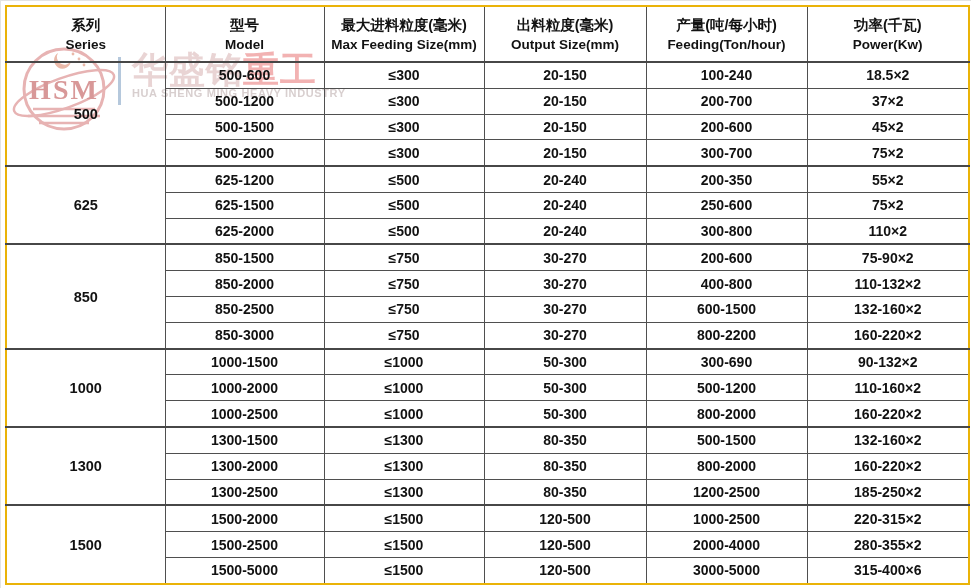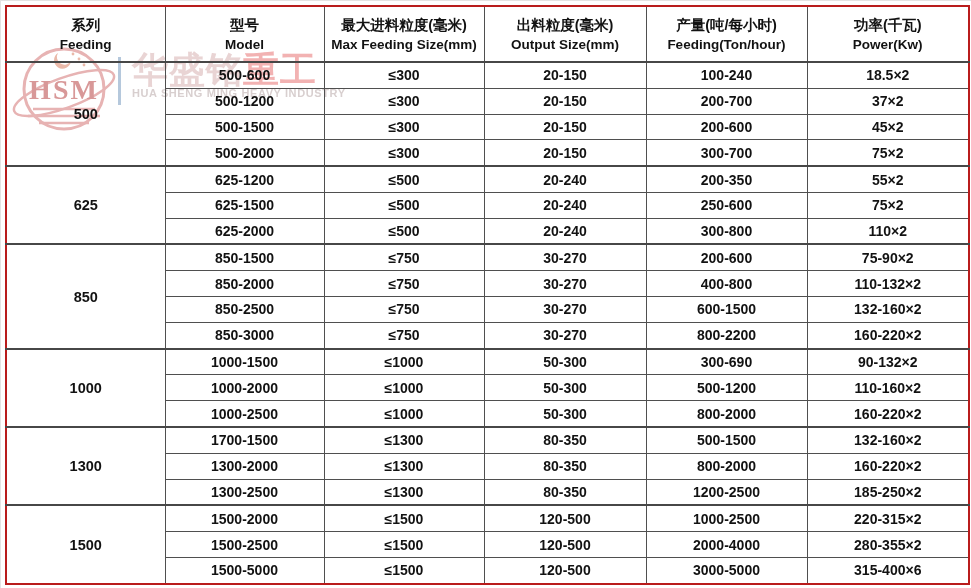--- a/index.html
+++ b/index.html
@@ -29,21 +29,21 @@
     font-size:11px;font-weight:700;letter-spacing:0.6px;
     color:#d8cfcf;white-space:nowrap;
   }
 
   
   table.spec{
     position:absolute;left:4px;top:4px;z-index:1;
     width:963px;height:580px;
     border-collapse:collapse;table-layout:fixed;
     background:transparent;
-    border:2px solid #b91c1c;
+    border:2px solid #eab308;
   }
   .spec th,.spec td{
     border:1px solid #4f4f4f;
     text-align:center;vertical-align:middle;
     color:#121212;font-weight:700;
     padding:0;overflow:hidden;
   }
   .spec thead th{
     height:54px;
     border-bottom:2px solid #474747;
@@ -93,21 +93,21 @@
         <col style="width:159px">
         <col style="width:160px">
       <col style="width:162px">
         <col style="width:161px">
         <col style="width:162px">
     </colgroup>
     <thead>
       <tr>
         <th>
           <div class="zh">系列</div>
-          <div class="en">Feeding</div>
+          <div class="en">Series</div>
         </th>
         <th>
           <div class="zh">型号</div>
           <div class="en">Model</div>
         </th>
         <th>
           <div class="zh">最大进料粒度(毫米)</div>
           <div class="en">Max Feeding Size(mm)</div>
         </th>
         <th>
@@ -222,21 +222,21 @@
         </tr>
         <tr>
           <td>1000-2500</td>
           <td>≤1000</td>
           <td>50-300</td>
           <td>800-2000</td>
           <td>160-220×2</td>
         </tr>
         <tr class="group-start">
           <td rowspan="3" class="series-cell">1300</td>
-          <td>1700-1500</td>
+          <td>1300-1500</td>
           <td>≤1300</td>
           <td>80-350</td>
           <td>500-1500</td>
           <td>132-160×2</td>
         </tr>
         <tr>
           <td>1300-2000</td>
           <td>≤1300</td>
           <td>80-350</td>
           <td>800-2000</td>

